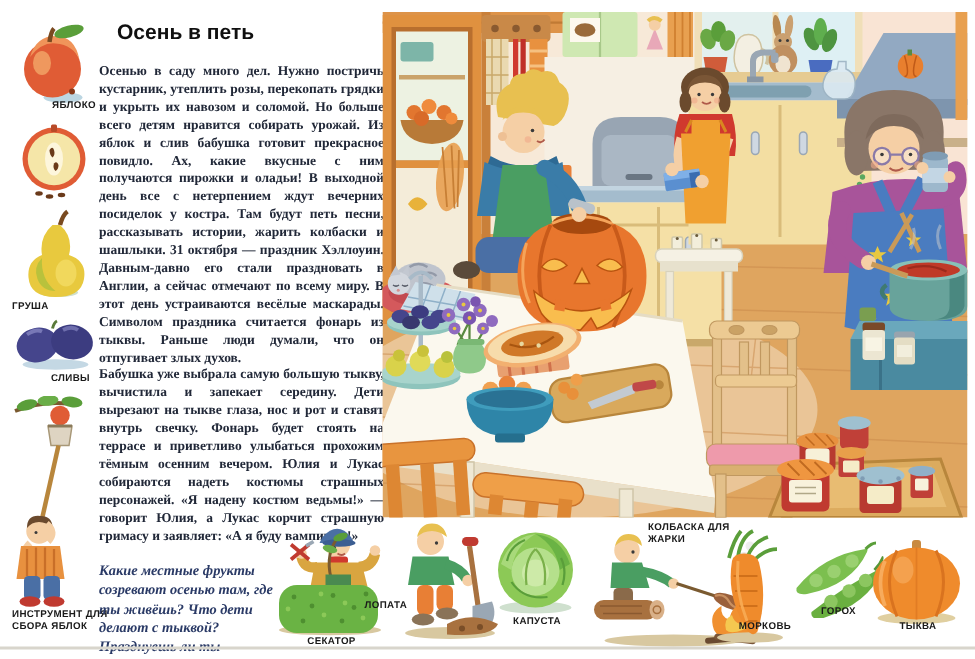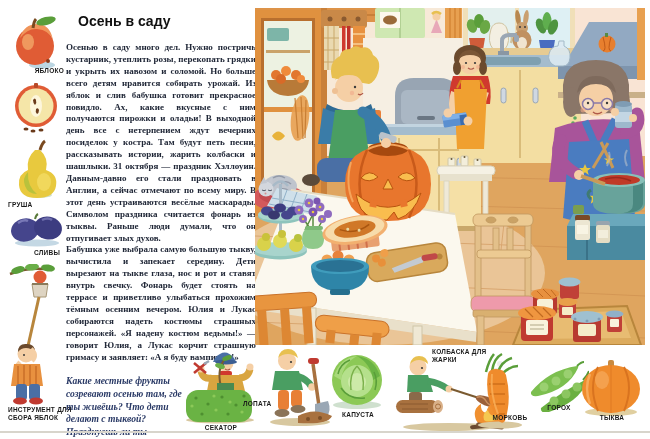--- a/index.html
+++ b/index.html
@@ -96,21 +96,21 @@
       <path d="M12 102 v18 M18 101 v20 M24 101 v20 M30 102 v18" stroke="#c96f28" stroke-width="1.5"></path>
       <rect x="10" y="120" width="11" height="16" rx="3" fill="#4a6fa5"></rect>
       <rect x="23" y="120" width="11" height="16" rx="3" fill="#4a6fa5"></rect>
       <ellipse cx="14" cy="137" rx="7" ry="3.5" fill="#c03a30"></ellipse>
       <ellipse cx="30" cy="137" rx="7" ry="3.5" fill="#c03a30"></ellipse>
     </svg>
   </div>
   <div class="lbl" style="left:8px;top:406px;width:66px;">ИНСТРУМЕНТ ДЛЯ СБОРА ЯБЛОК</div>
 
   <div class="text-col">
-    <div class="title">Осень в саду</div>
+    <div class="title">Осень в петь</div>
     <p class="body-par">Осенью в саду много дел. Нужно постричь кустарник, утеплить розы, перекопать грядки и укрыть их навозом и соломой. Но больше всего детям нравится собирать урожай. Из яблок и слив бабушка готовит прекрасное повидло. Ах, какие вкусные с ним получаются пирожки и оладьи! В выходной день все с нетерпением ждут вечерних посиделок у костра. Там будут петь песни, рассказывать истории, жарить колбаски и шашлыки. 31 октября — праздник Хэллоуин. Давным-давно его стали праздновать в Англии, а сейчас отмечают по всему миру. В этот день устраиваются весёлые маскарады. Символом праздника считается фонарь из тыквы. Раньше люди думали, что он отпугивает злых духов.</p>
     <p class="body-par">Бабушка уже выбрала самую большую тыкву, вычистила и запекает середину. Дети вырезают на тыкве глаза, нос и рот и ставят внутрь свечку. Фонарь будет стоять на террасе и приветливо улыбаться прохожим тёмным осенним вечером. Юлия и Лукас собираются надеть костюмы страшных персонажей. «Я надену костюм ведьмы!» — говорит Юлия, а Лукас корчит страшную гримасу и заявляет: «А я буду вампиром!»</p>
     <p class="questions">Какие местные фрукты созревают осенью там, где ты живёшь? Что дети делают с тыквой? Празднуешь ли ты Хэллоуин?</p>
   </div>
 
   <div class="abs" style="left:178px;top:342px;">
     <svg width="85" height="82" viewBox="0 0 85 82">
       <ellipse cx="42" cy="78" rx="34" ry="3.5" fill="#d8c8a0"></ellipse>
       <circle cx="47" cy="21" r="8.5" fill="#f5cfa5"></circle>
       <path d="M37 16 q10 -11 19 0 l2 4 h-23z" fill="#4a6fa5"></path>

